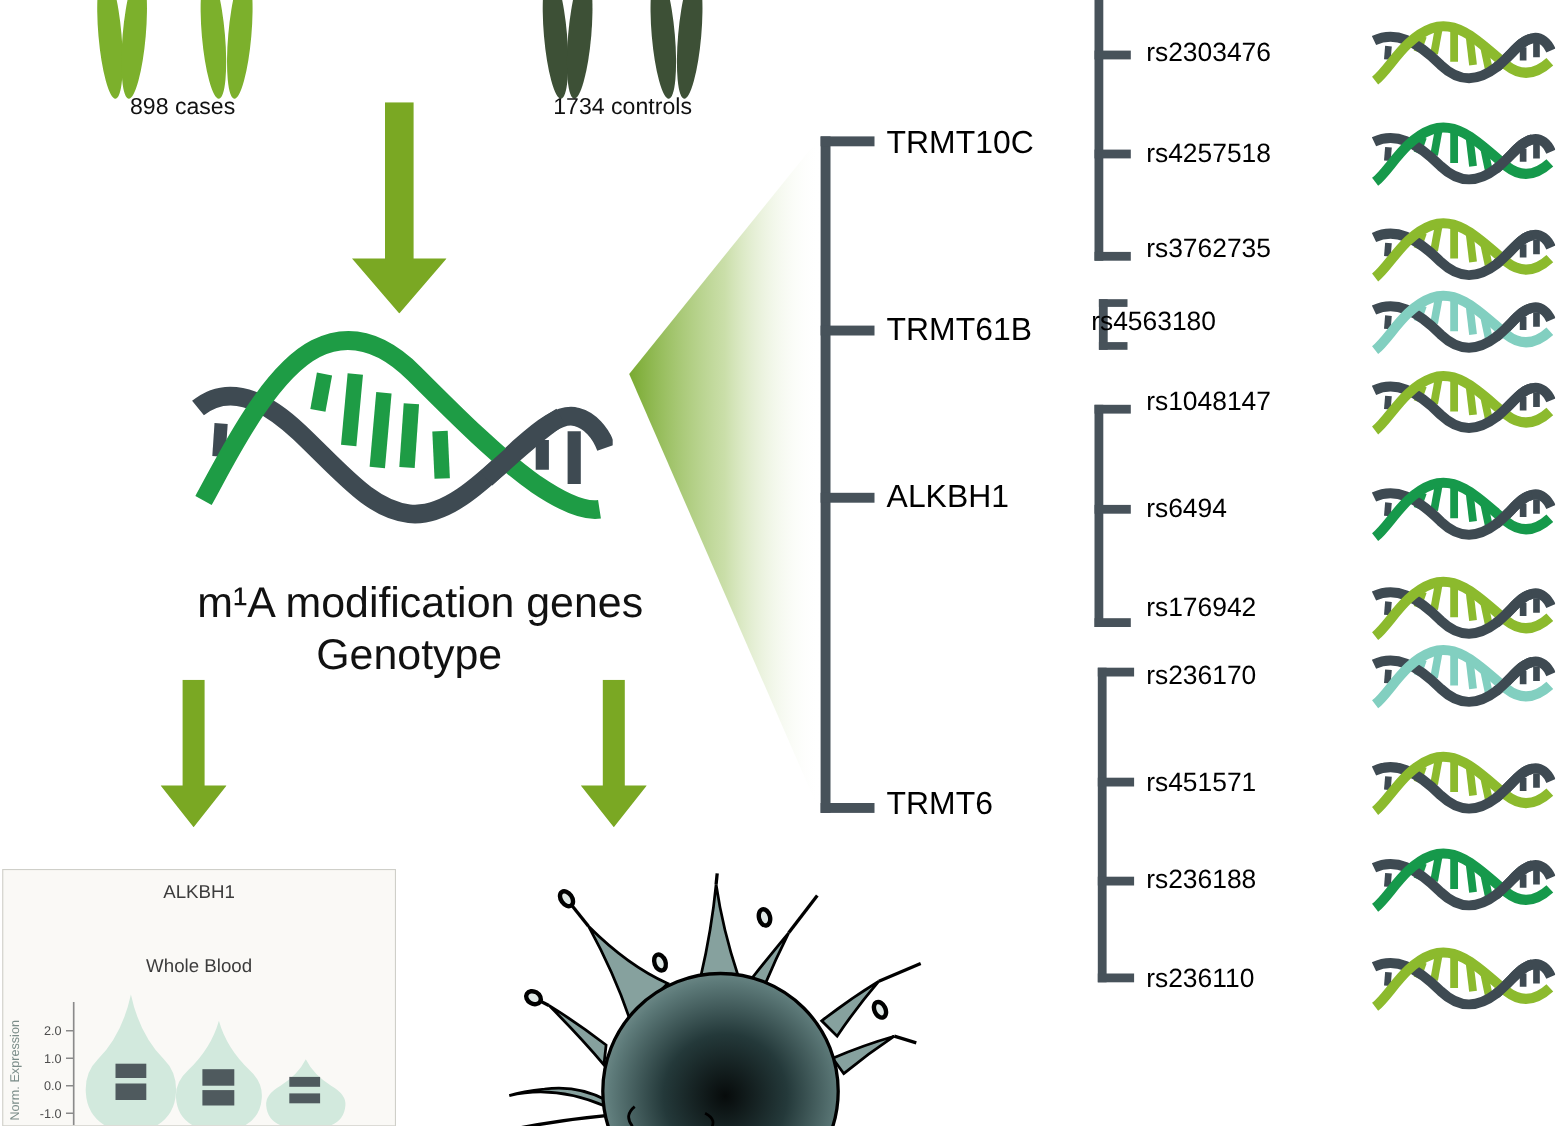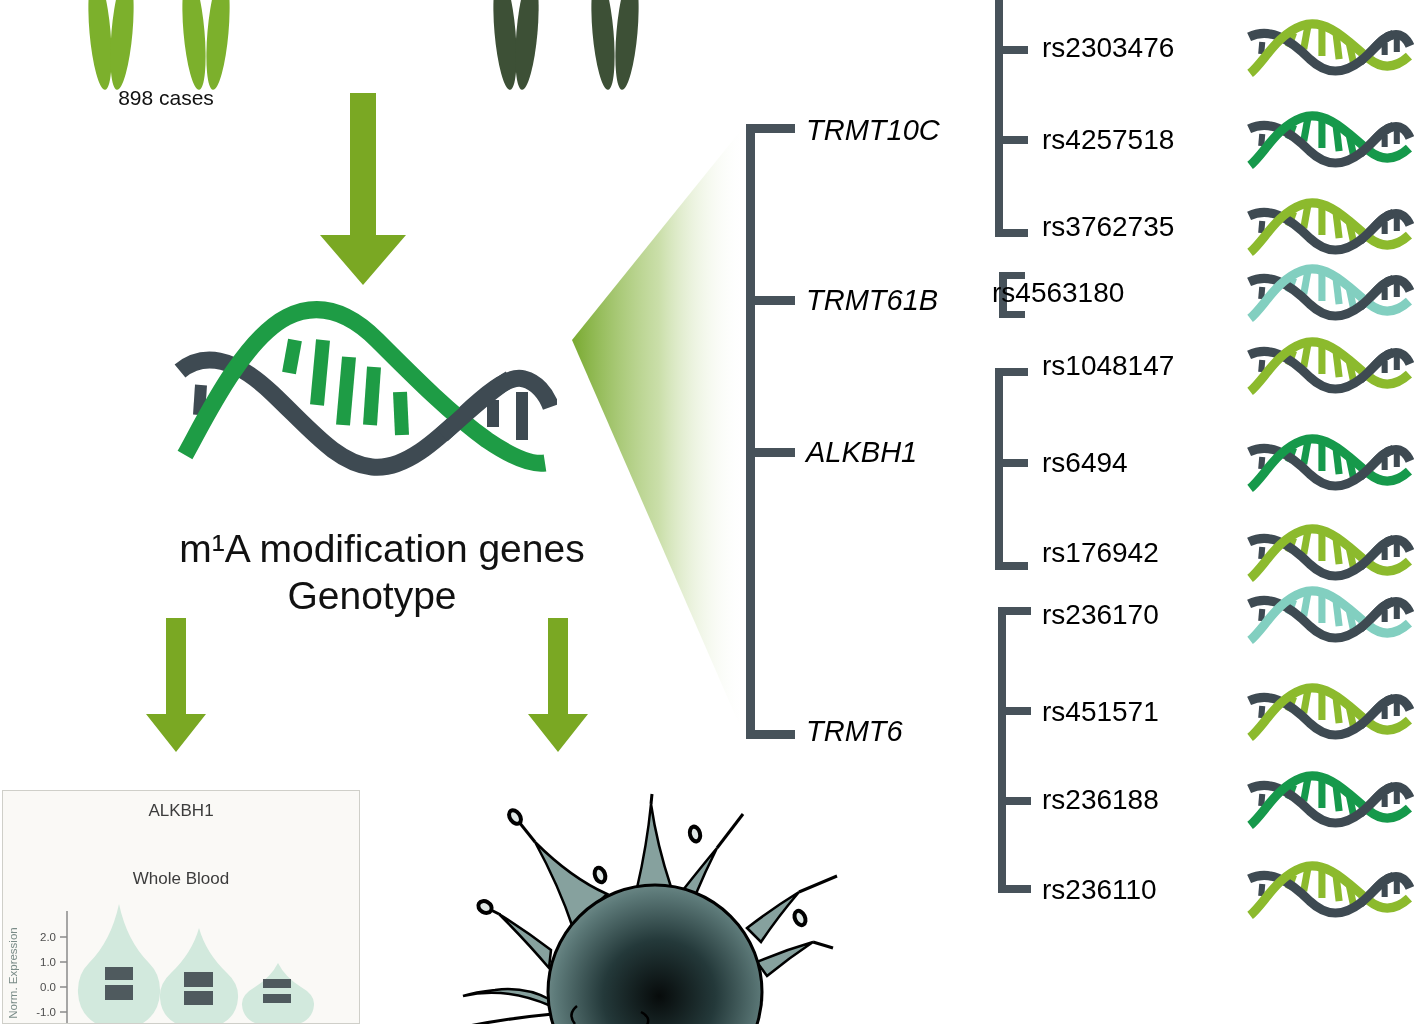--- a/index.html
+++ b/index.html
@@ -2,22 +2,22 @@
 <html><head>
 <meta charset="utf-8">
 <style>
   html,body{margin:0;padding:0;background:#fff;}
   #canvas{position:relative;width:1417px;height:1024px;background:#ffffff;overflow:hidden;
           font-family:"Liberation Sans",sans-serif;}
   .abs{position:absolute;}
   .lbl{color:#111;white-space:nowrap;}
   .cohort-lbl{font-size:21px;text-align:center;}
   .center-line{font-size:39px;text-align:center;width:420px;color:#111;}
-  .gene-lbl{font-size:29px;font-style:italic;color:#000;line-height:40px;}
-  .snp-lbl{font-size:28px;color:#000;line-height:40px;}
+  .gene-lbl{font-size:29px;color:#000;line-height:40px;}
+  .snp-lbl{font-size:24px;color:#000;line-height:40px;}
   .bar{position:absolute;background:#47525a;}
   .helix-wrap{position:absolute;width:172px;height:66px;}
   .helix-wrap svg{width:100%;height:100%;display:block;}
   
   #violin-panel{position:absolute;left:2px;top:790px;width:358px;height:234px;
     background:#faf9f6;border:1px solid #cfcfc9;box-sizing:border-box;}
   .vp-title{position:absolute;width:100%;text-align:center;font-size:17px;color:#3c3c3c;}
 </style>
 </head>
 <body>
@@ -71,20 +71,21 @@
   <div class="abs lbl cohort-lbl" style="left:76px;top:86px;width:180px">898 cases</div>
 
   <svg class="abs" style="left:486px;top:0" width="160" height="100" viewBox="0 0 160 100">
     <g fill="#3d5036">
       <ellipse cx="19" cy="32" rx="10.5" ry="58" transform="rotate(-5 19 32)"></ellipse>
       <ellipse cx="41" cy="32" rx="10.5" ry="58" transform="rotate(5 41 32)"></ellipse>
       <ellipse cx="117" cy="32" rx="10.5" ry="58" transform="rotate(-5 117 32)"></ellipse>
       <ellipse cx="141" cy="32" rx="10.5" ry="58" transform="rotate(5 141 32)"></ellipse>
     </g>
   </svg>
+  <div class="abs lbl cohort-lbl" style="left:466px;top:86px;width:200px">1734 controls</div>
 
   <svg class="abs" style="left:320px;top:93px" width="86" height="192" viewBox="0 0 86 192">
     <polygon points="30,0 56,0 56,142 86,142 43,192 0,142 30,142" fill="#7aa823"></polygon>
   </svg>
 
   <svg class="abs" style="left:172px;top:295px" width="385" height="195" viewBox="0 0 385 195">
     <g fill="none" stroke-linecap="butt">
       <g stroke="#1e9c45" stroke-width="14">
         <path d="M123 45 L117 78"></path>
           <path d="M151 45 L145 110"></path>

